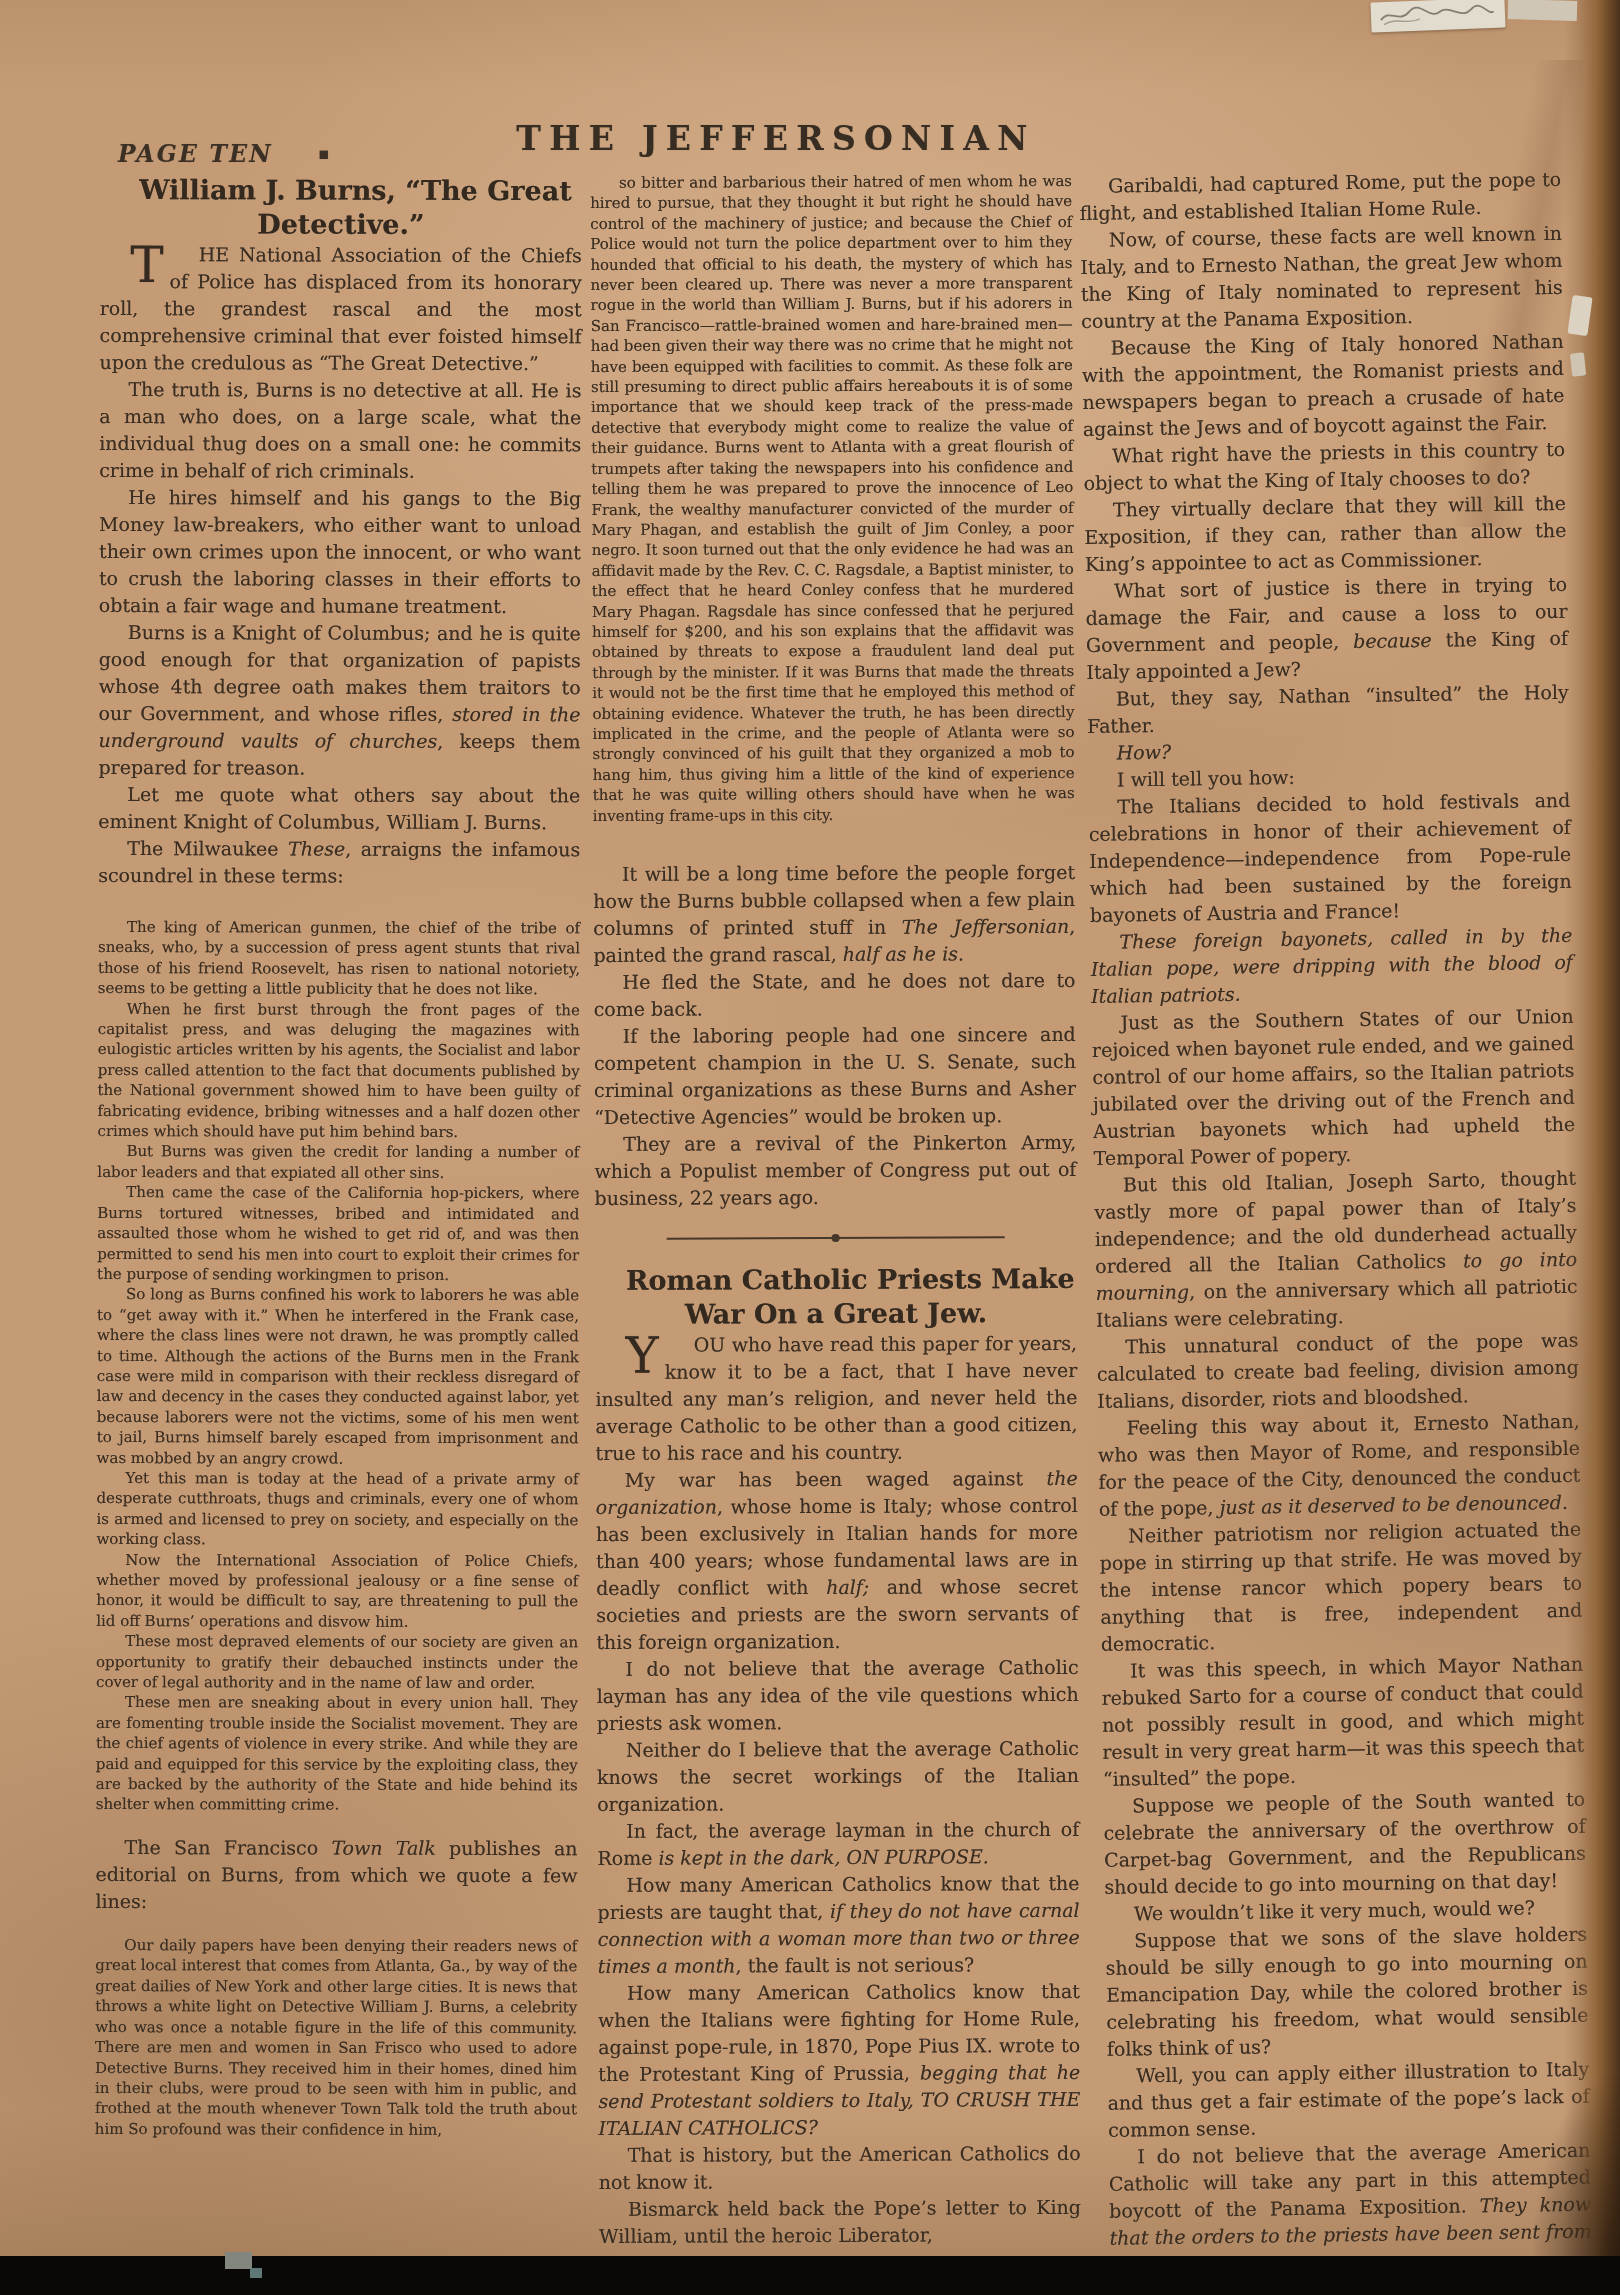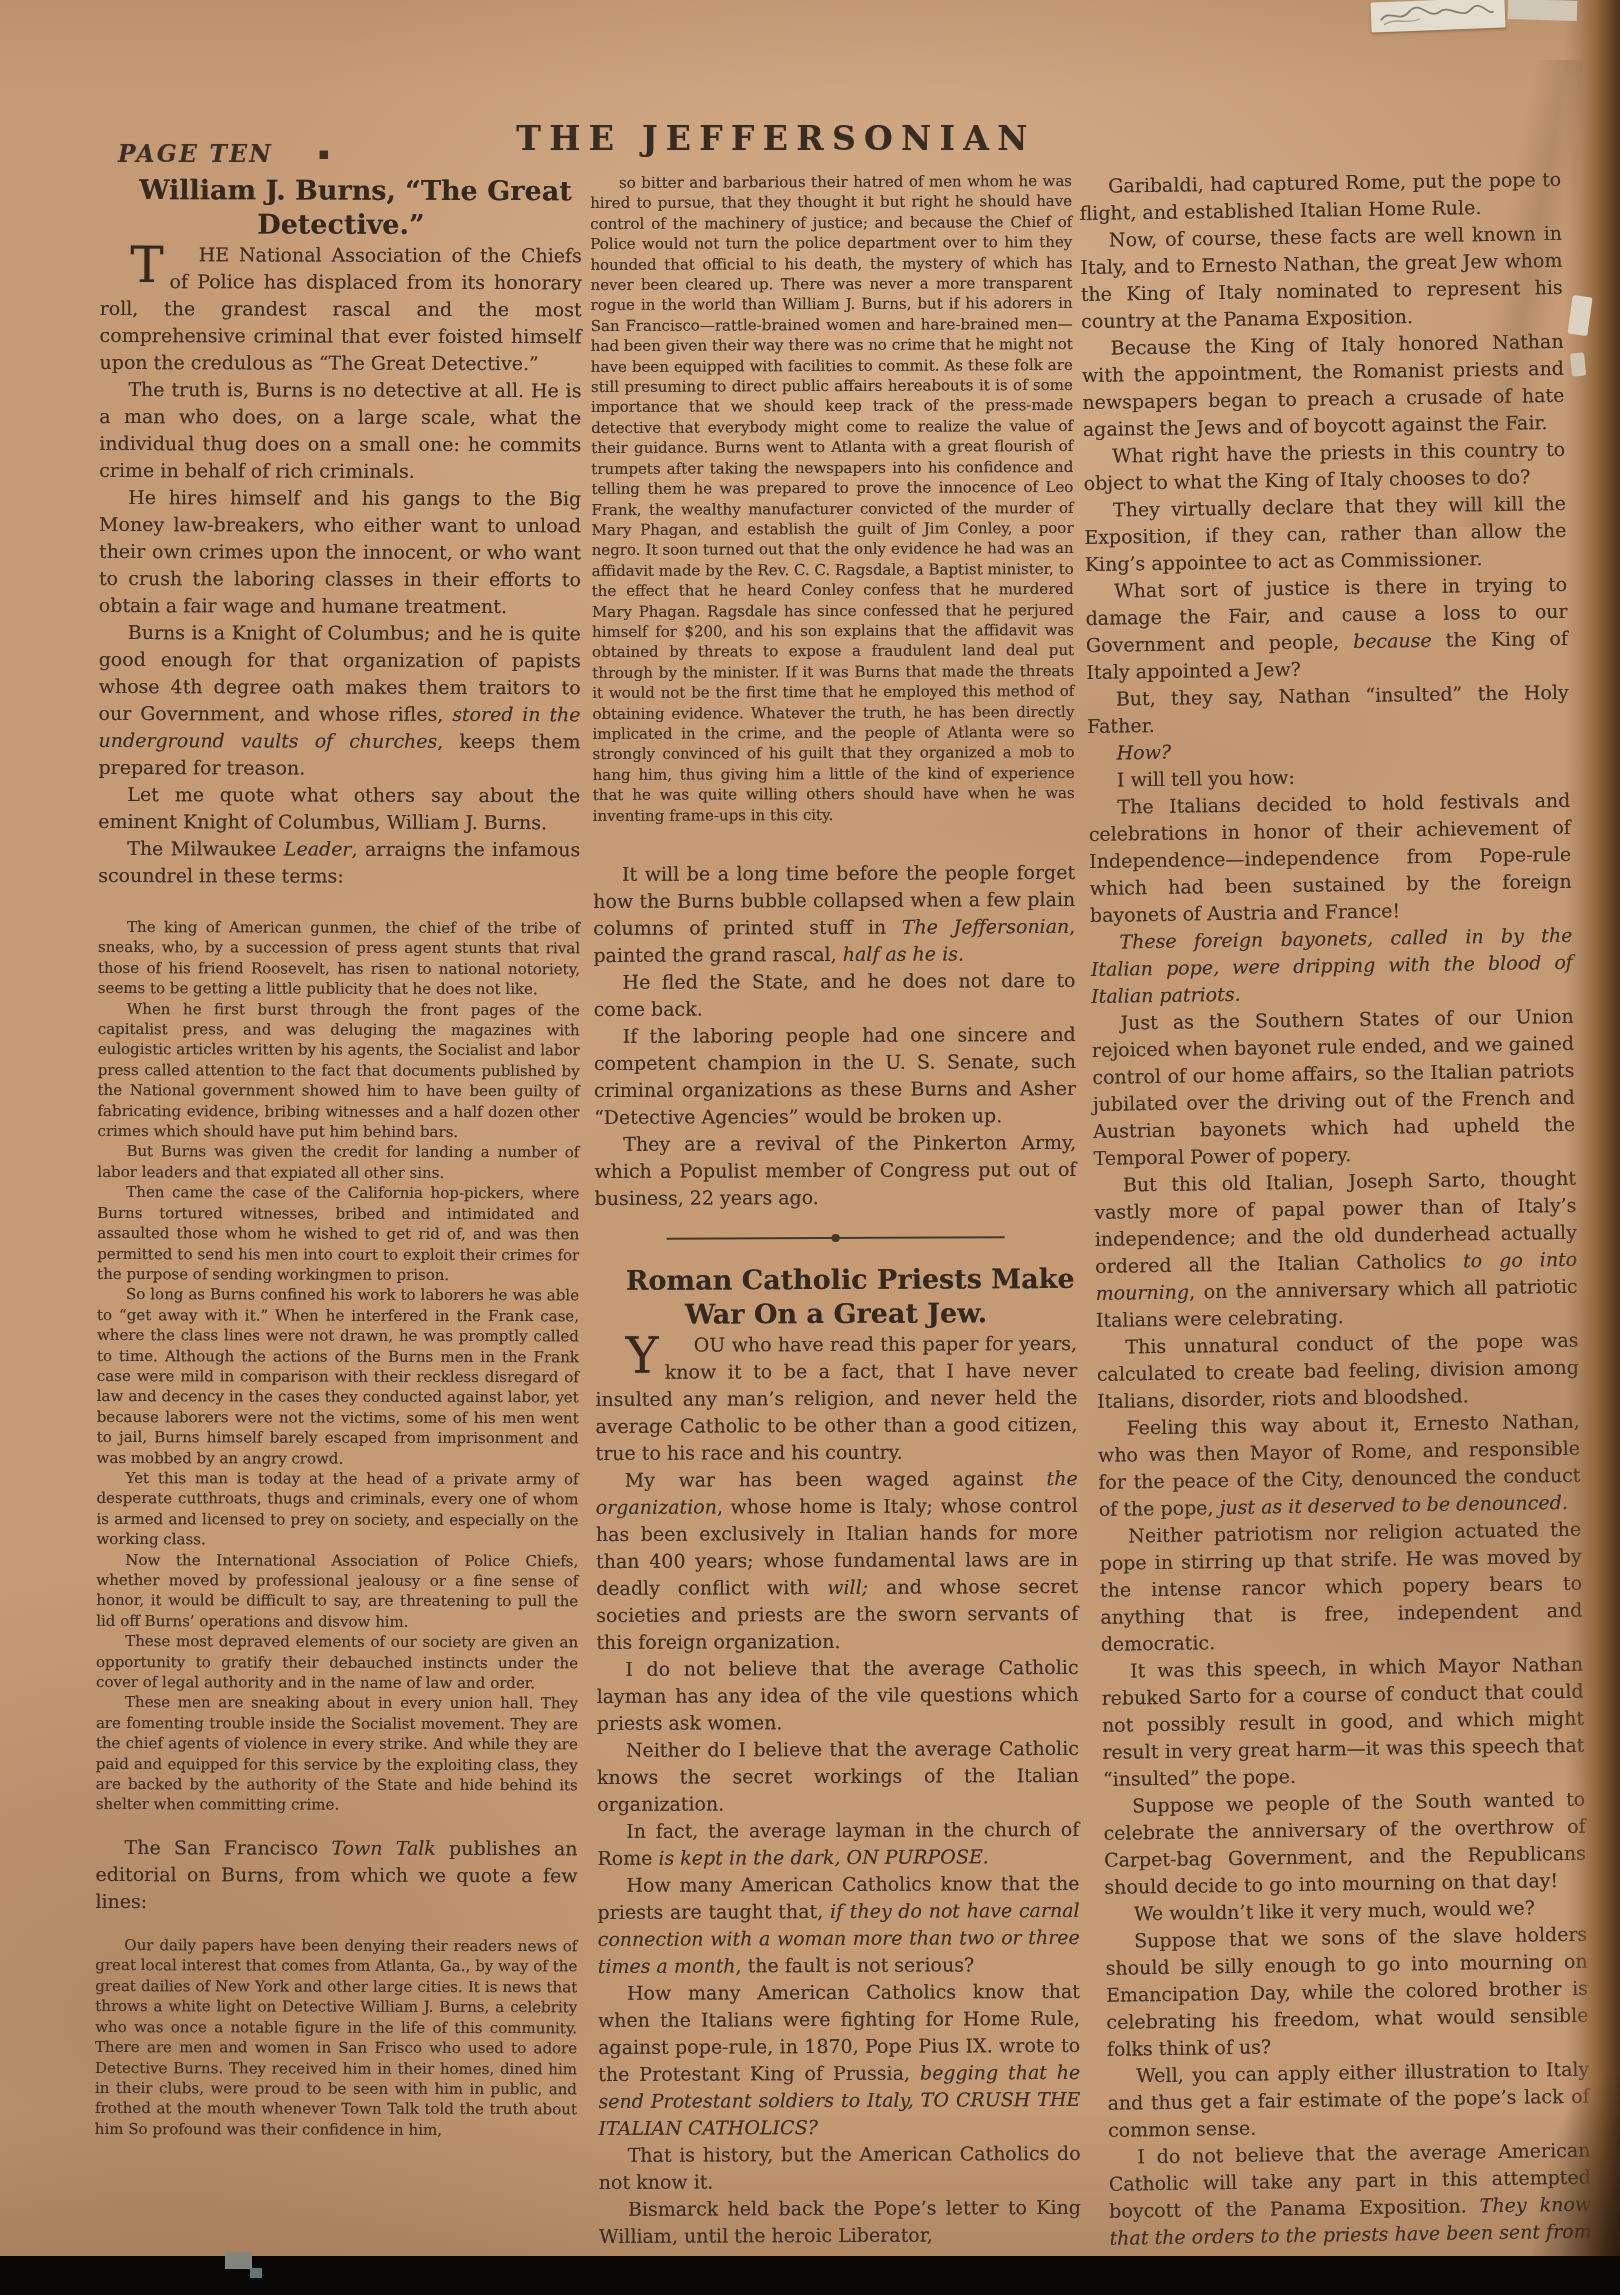--- a/index.html
+++ b/index.html
@@ -100,21 +100,21 @@
   <div class="masthead">THE JEFFERSONIAN</div>
 
   <div class="columns">
     <div class="col col-left">
         <p class="headline">William J. Burns, “The Great Detective.”</p>
         <p class="para para-drop"><span class="dropcap">T</span>HE National Association of the Chiefs of Police has displaced from its honorary roll, the grandest rascal and the most comprehensive criminal that ever foisted himself upon the credulous as “The Great Detective.”</p>
         <p class="para">The truth is, Burns is no detective at all. He is a man who does, on a large scale, what the individual thug does on a small one: he commits crime in behalf of rich criminals.</p>
         <p class="para">He hires himself and his gangs to the Big Money law-breakers, who either want to unload their own crimes upon the innocent, or who want to crush the laboring classes in their efforts to obtain a fair wage and humane treatment.</p>
         <p class="para">Burns is a Knight of Columbus; and he is quite good enough for that organization of papists whose 4th degree oath makes them traitors to our Government, and whose rifles, <i>stored in the underground vaults of churches</i>, keeps them prepared for treason.</p>
         <p class="para">Let me quote what others say about the eminent Knight of Columbus, William J. Burns.</p>
-        <p class="para">The Milwaukee <i>Leader</i>, arraigns the infamous scoundrel in these terms:</p>
+        <p class="para">The Milwaukee <i>These</i>, arraigns the infamous scoundrel in these terms:</p>
         <p class="para-small" style="margin-top: 28px;">The king of American gunmen, the chief of the tribe of sneaks, who, by a succession of press agent stunts that rival those of his friend Roosevelt, has risen to national notoriety, seems to be getting a little publicity that he does not like.</p>
         <p class="para-small">When he first burst through the front pages of the capitalist press, and was deluging the magazines with eulogistic articles written by his agents, the Socialist and labor press called attention to the fact that documents published by the National government showed him to have been guilty of fabricating evidence, bribing witnesses and a half dozen other crimes which should have put him behind bars.</p>
         <p class="para-small">But Burns was given the credit for landing a number of labor leaders and that expiated all other sins.</p>
         <p class="para-small">Then came the case of the California hop-pickers, where Burns tortured witnesses, bribed and intimidated and assaulted those whom he wished to get rid of, and was then permitted to send his men into court to exploit their crimes for the purpose of sending workingmen to prison.</p>
         <p class="para-small">So long as Burns confined his work to laborers he was able to “get away with it.” When he interfered in the Frank case, where the class lines were not drawn, he was promptly called to time. Although the actions of the Burns men in the Frank case were mild in comparison with their reckless disregard of law and decency in the cases they conducted against labor, yet because laborers were not the victims, some of his men went to jail, Burns himself barely escaped from imprisonment and was mobbed by an angry crowd.</p>
         <p class="para-small">Yet this man is today at the head of a private army of desperate cutthroats, thugs and criminals, every one of whom is armed and licensed to prey on society, and especially on the working class.</p>
         <p class="para-small">Now the International Association of Police Chiefs, whether moved by professional jealousy or a fine sense of honor, it would be difficult to say, are threatening to pull the lid off Burns’ operations and disvow him.</p>
         <p class="para-small">These most depraved elements of our society are given an opportunity to gratify their debauched instincts under the cover of legal authority and in the name of law and order.</p>
         <p class="para-small">These men are sneaking about in every union hall. They are fomenting trouble inside the Socialist movement. They are the chief agents of violence in every strike. And while they are paid and equipped for this service by the exploiting class, they are backed by the authority of the State and hide behind its shelter when committing crime.</p>
         <p class="para" style="margin-top: 19.6px;">The San Francisco <i>Town Talk</i> publishes an editorial on Burns, from which we quote a few lines:</p>
@@ -125,21 +125,21 @@
         <p class="para" style="margin-top: 35px;">It will be a long time before the people forget how the Burns bubble collapsed when a few plain columns of printed stuff in <i>The Jeffersonian</i>, painted the grand rascal, <i>half as he is</i>.</p>
         <p class="para">He fled the State, and he does not dare to come back.</p>
         <p class="para">If the laboring people had one sincere and competent champion in the U. S. Senate, such criminal organizations as these Burns and Asher “Detective Agencies” would be broken up.</p>
         <p class="para">They are a revival of the Pinkerton Army, which a Populist member of Congress put out of business, 22 years ago.</p>
         <div class="divider">
           <span class="divider-line"></span>
           <span class="divider-dot"></span>
         </div>
         <p class="headline">Roman Catholic Priests Make War On a Great Jew.</p>
         <p class="para para-drop"><span class="dropcap">Y</span>OU who have read this paper for years, know it to be a fact, that I have never insulted any man’s religion, and never held the average Catholic to be other than a good citizen, true to his race and his country.</p>
-        <p class="para">My war has been waged against <i>the organization</i>, whose home is Italy; whose control has been exclusively in Italian hands for more than 400 years; whose fundamental laws are in deadly conflict with <i>will;</i> and whose secret societies and priests are the sworn servants of this foreign organization.</p>
+        <p class="para">My war has been waged against <i>the organization</i>, whose home is Italy; whose control has been exclusively in Italian hands for more than 400 years; whose fundamental laws are in deadly conflict with <i>half;</i> and whose secret societies and priests are the sworn servants of this foreign organization.</p>
         <p class="para">I do not believe that the average Catholic layman has any idea of the vile questions which priests ask women.</p>
         <p class="para">Neither do I believe that the average Catholic knows the secret workings of the Italian organization.</p>
         <p class="para">In fact, the average layman in the church of Rome <i>is kept in the dark, ON PURPOSE.</i></p>
         <p class="para">How many American Catholics know that the priests are taught that, <i>if they do not have carnal connection with a woman more than two or three times a month</i>, the fault is not serious?</p>
         <p class="para">How many American Catholics know that when the Italians were fighting for Home Rule, against pope-rule, in 1870, Pope Pius IX. wrote to the Protestant King of Prussia, <i>begging that he send Protestant soldiers to Italy, TO CRUSH THE ITALIAN CATHOLICS?</i></p>
         <p class="para">That is history, but the American Catholics do not know it.</p>
         <p class="para">Bismarck held back the Pope’s letter to King William, until the heroic Liberator,</p>
       </div>
     <div class="col col-right">
         <p class="para no-indent">Garibaldi, had captured Rome, put the pope to flight, and established Italian Home Rule.</p>

